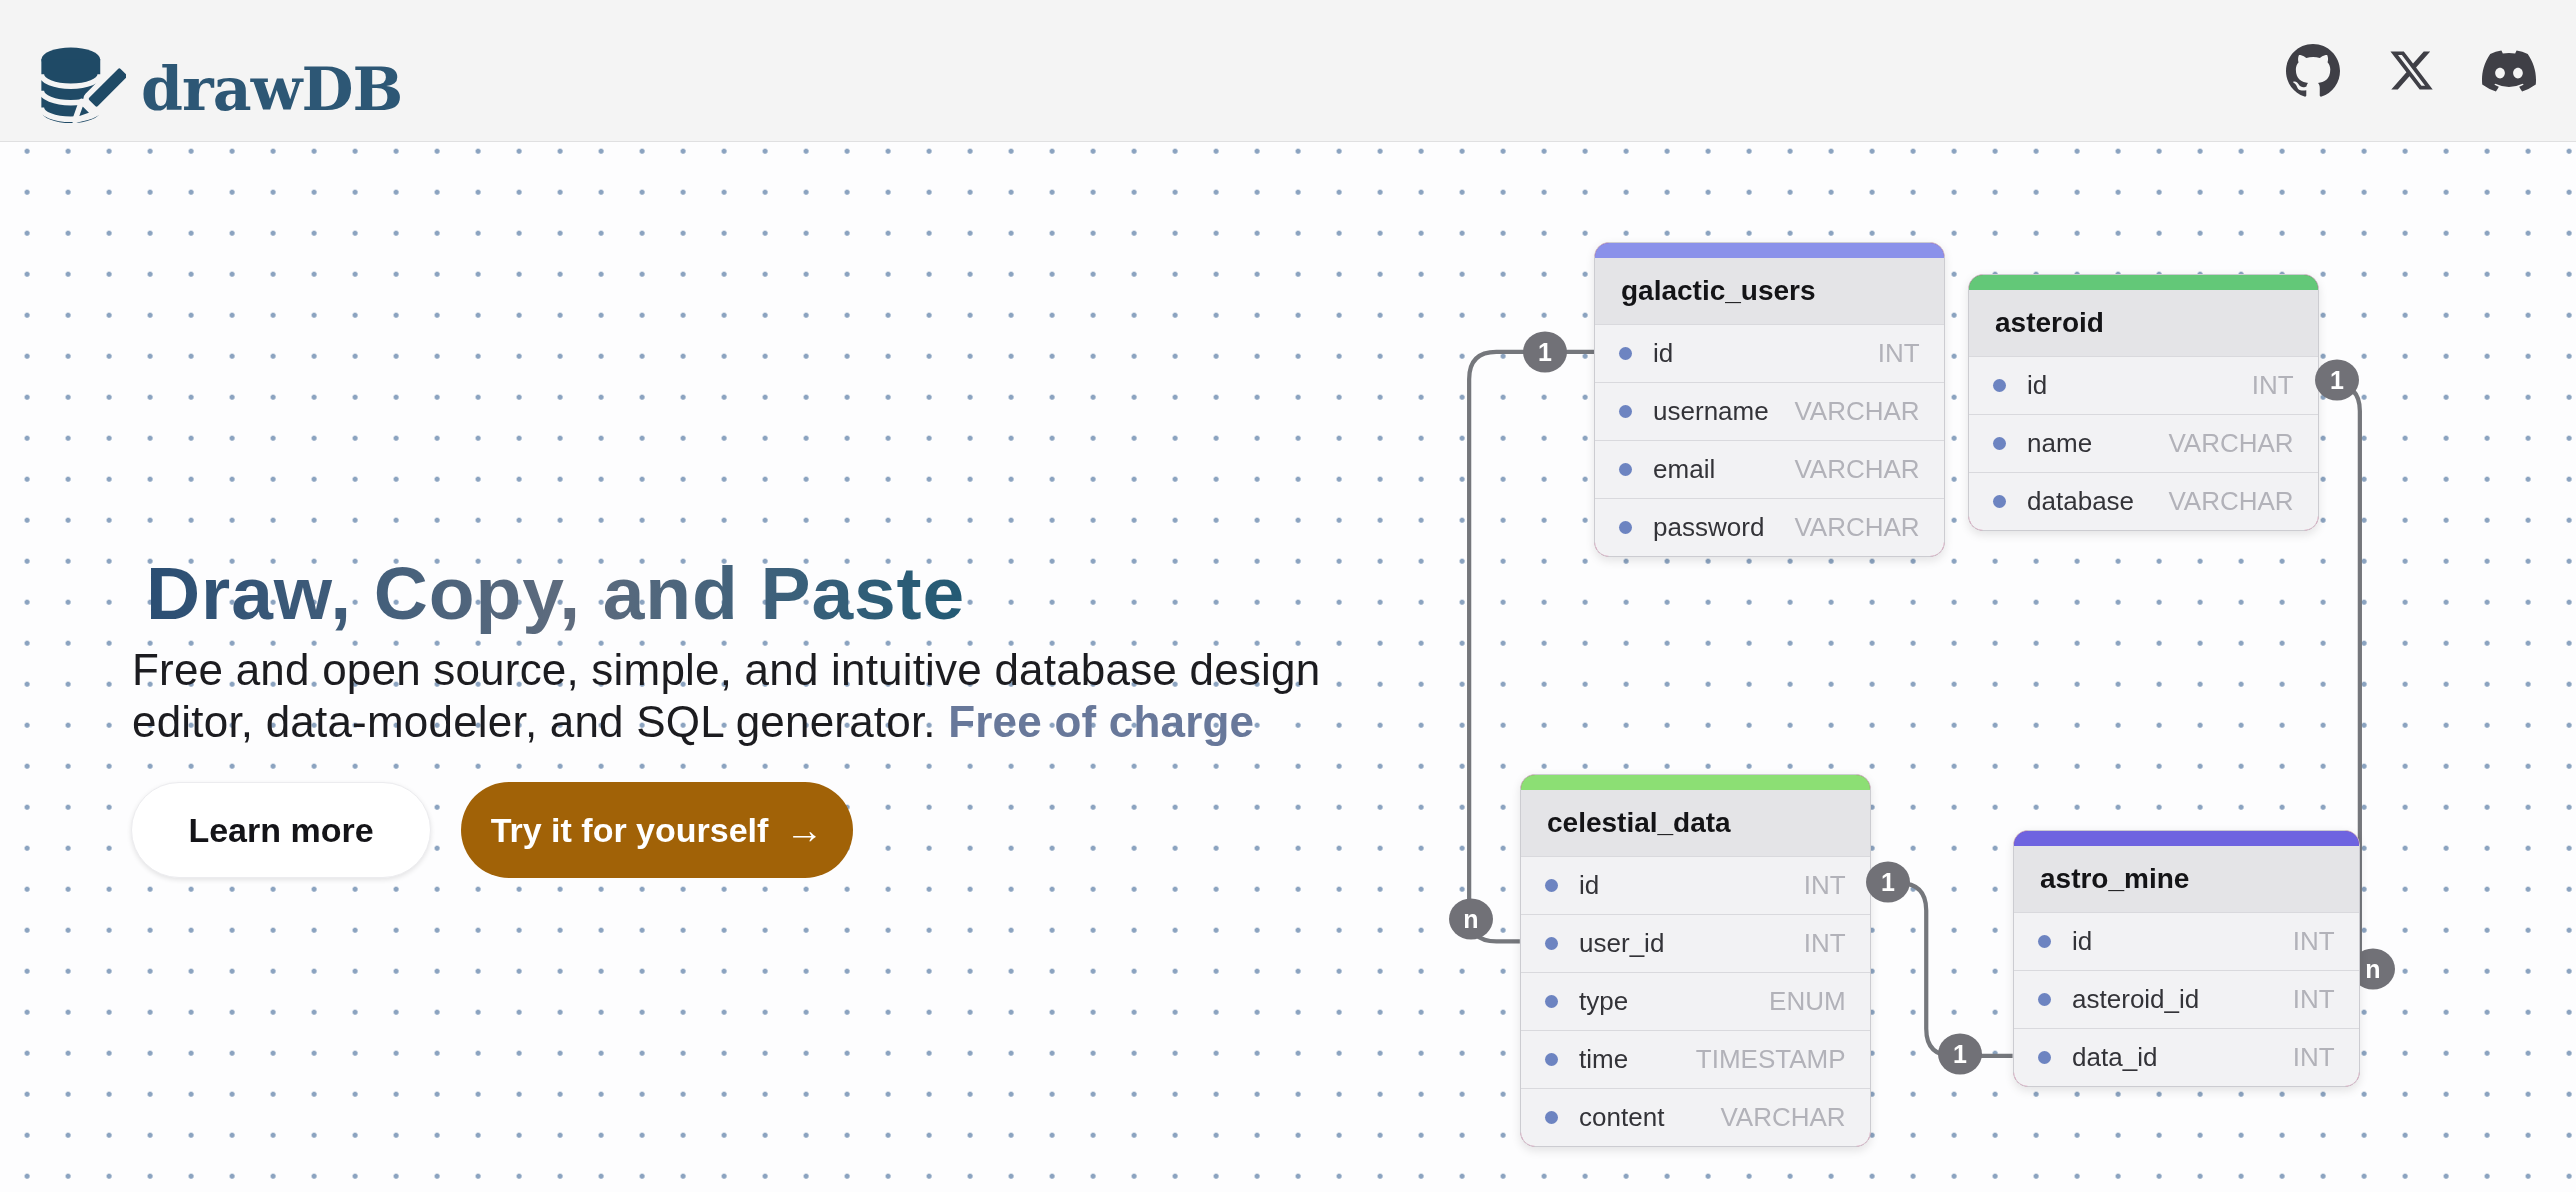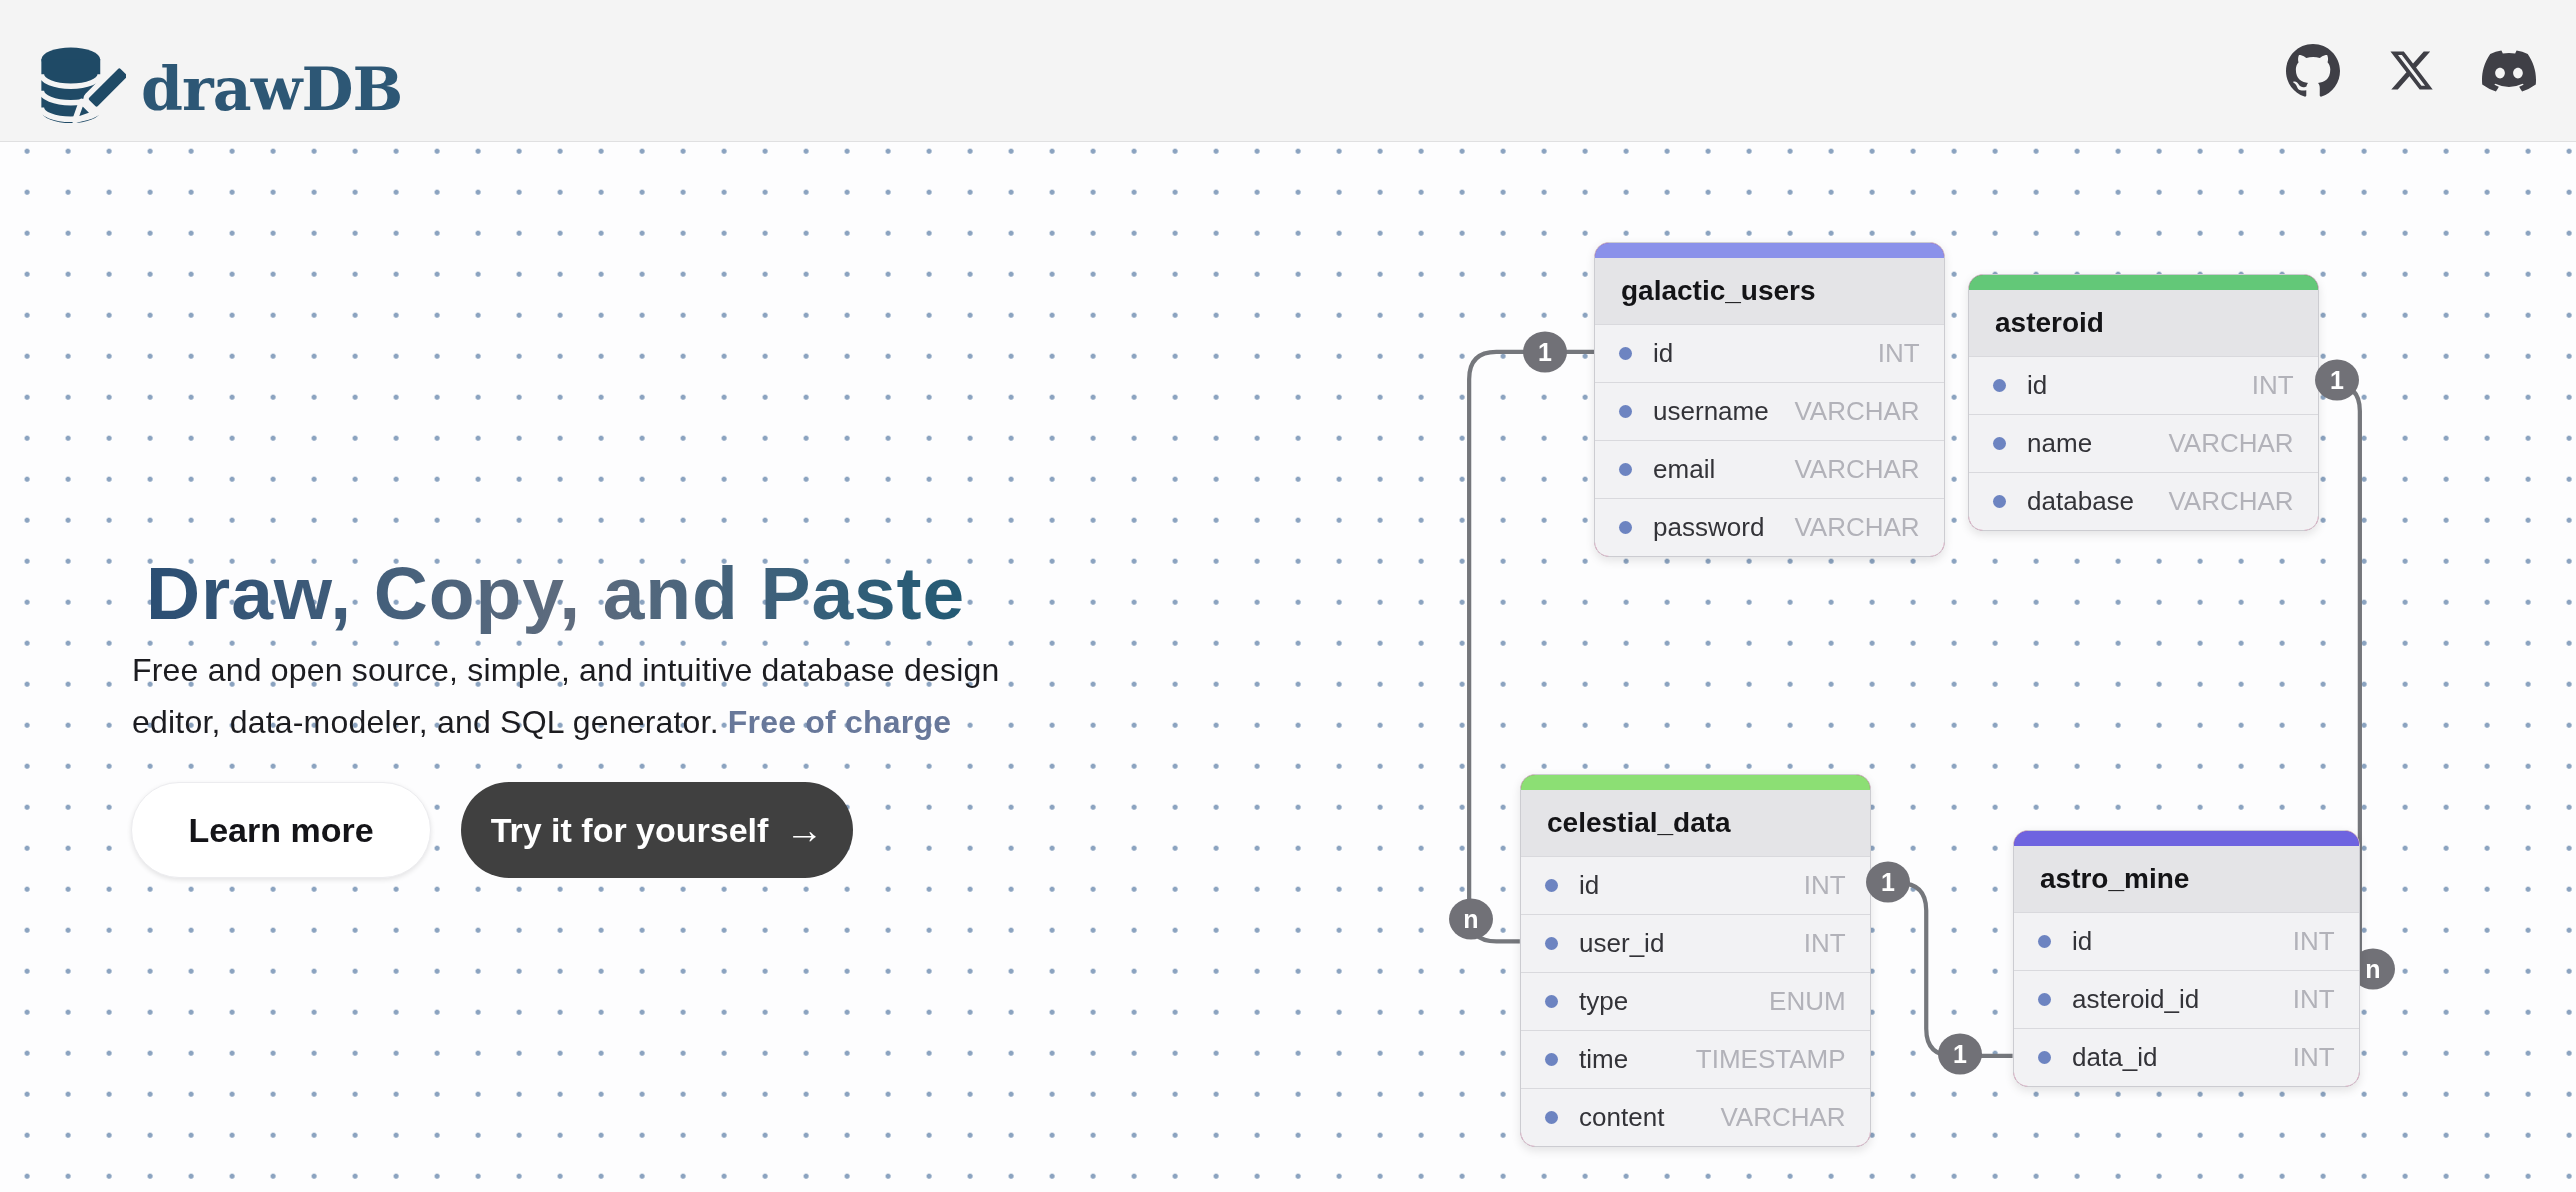--- a/index.html
+++ b/index.html
@@ -36,35 +36,35 @@
   }
   
   .hero-title{
     position:absolute;left:130px;top:537px;z-index:4;margin:16px;
     font-size:75px;font-weight:800;letter-spacing:0.9px;line-height:81px;white-space:nowrap;
     background:linear-gradient(90deg,#2b4e73 0%,#45607b 30%,#5f6c7e 52%,#3f617b 75%,#235a74 100%);
     -webkit-background-clip:text;background-clip:text;color:transparent;
   }
   .hero-sub{
     position:absolute;left:132px;top:644px;z-index:4;margin:0;
-    font-size:32px;line-height:52px;color:#1c1c20;letter-spacing:0.2px;white-space:nowrap;
+    font-size:44px;line-height:52px;color:#1c1c20;letter-spacing:0.2px;white-space:nowrap;
   }
   .hero-highlight{font-weight:700;color:#68789a;}
   .hero-actions{position:absolute;left:131px;top:782px;z-index:4;display:flex;gap:30px;}
   .btn{
     height:96px;border:none;border-radius:938px;cursor:pointer;
     font-family:"Liberation Sans",sans-serif;font-size:34px;font-weight:600;
     display:flex;align-items:center;justify-content:center;
   }
   .btn-secondary{
     width:300px;background:#ffffff;color:#141418;
     border:0.9px solid #ececef;box-shadow:0 1.9px 5.6px rgba(0,0,0,0.10);
   }
   .btn-primary{
-    width:392px;background:#404040;color:#ffffff;gap:17px;
+    width:392px;background:#a16207;color:#ffffff;gap:17px;
   }
   .btn-arrow{font-size:38px;font-weight:400;line-height:1;}
   
   #rel-svg{position:absolute;left:0;top:0;width:2576px;height:1192px;z-index:1;pointer-events:none;}
   .rel-path{fill:none;stroke:#75777c;stroke-width:4.5px;}
   #under-badges{position:absolute;left:0;top:0;z-index:1;}
   #tables{position:absolute;left:0;top:0;z-index:2;}
   #over-badges{position:absolute;left:0;top:0;z-index:3;}
   .badge{
     position:absolute;width:44px;height:41px;border-radius:50%;

